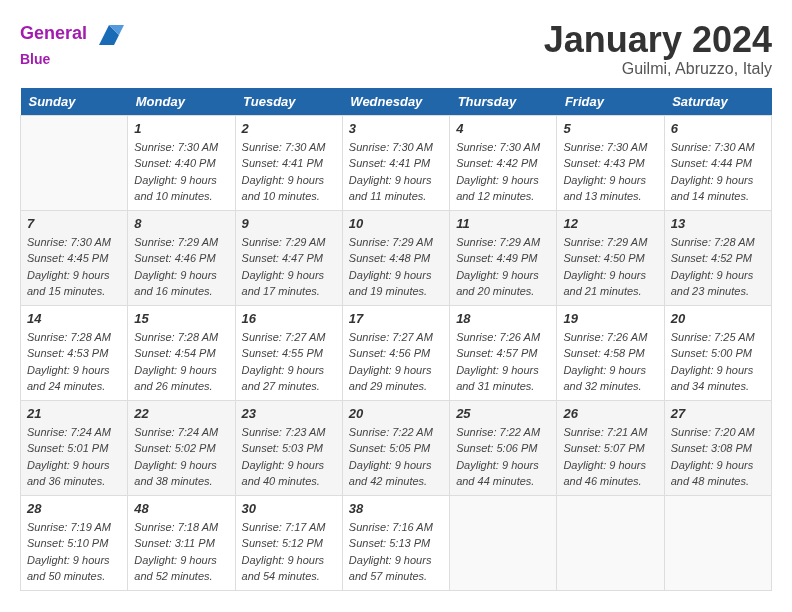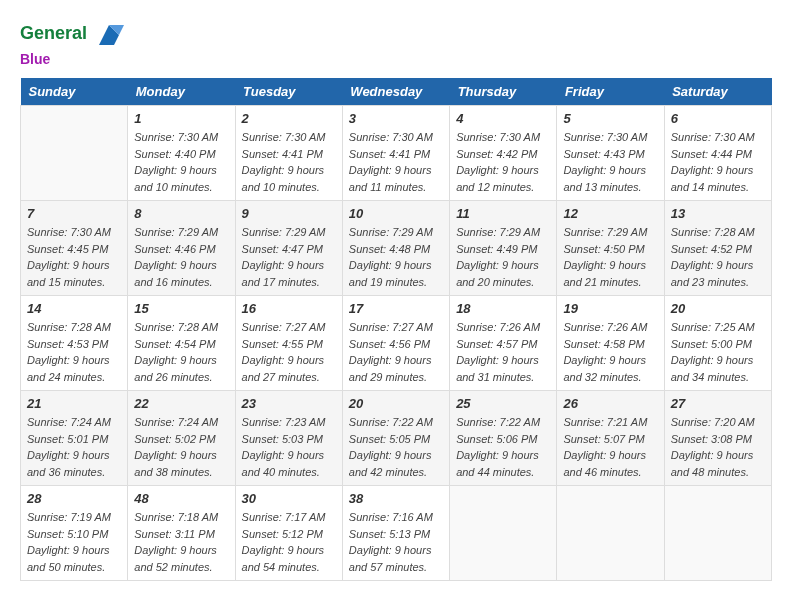--- a/index.html
+++ b/index.html
@@ -16,21 +16,21 @@
       align-items: flex-start;
       margin-bottom: 10px;
     }
     .logo {
       display: flex;
       align-items: center;
     }
     .logo-text-general {
       font-size: 18px;
       font-weight: bold;
-      color: #15803d;
+      color: #a21caf;
     }
     .logo-text-blue {
       font-size: 14px;
       font-weight: bold;
       color: #a21caf;
     }
     .logo-icon {
       width: 30px;
       height: 30px;
       margin-left: 4px;
@@ -97,20 +97,22 @@
       <span class="logo-text-general">General</span>
       <svg class="logo-icon" viewBox="0 0 30 30" style="display:inline-block; vertical-align:middle; margin-left:2px;">
         <polygon points="5,25 15,5 25,15 20,25" fill="#1a6bb5"></polygon>
         <polygon points="15,5 25,15 30,5" fill="#5599dd"></polygon>
       </svg>
       <br>
       <span class="logo-text-blue">Blue</span>
     </div>
   </div>
   <div class="title-section">
+    <div class="month-title">January 2024</div>
+    <div class="location-title">Guilmi, Abruzzo, Italy</div>
   </div>
 </div>
 
 <table class="calendar-table">
   <thead>
     <tr>
     <th>Sunday</th>
         <th>Monday</th>
         <th>Tuesday</th>
         <th>Wednesday</th>

